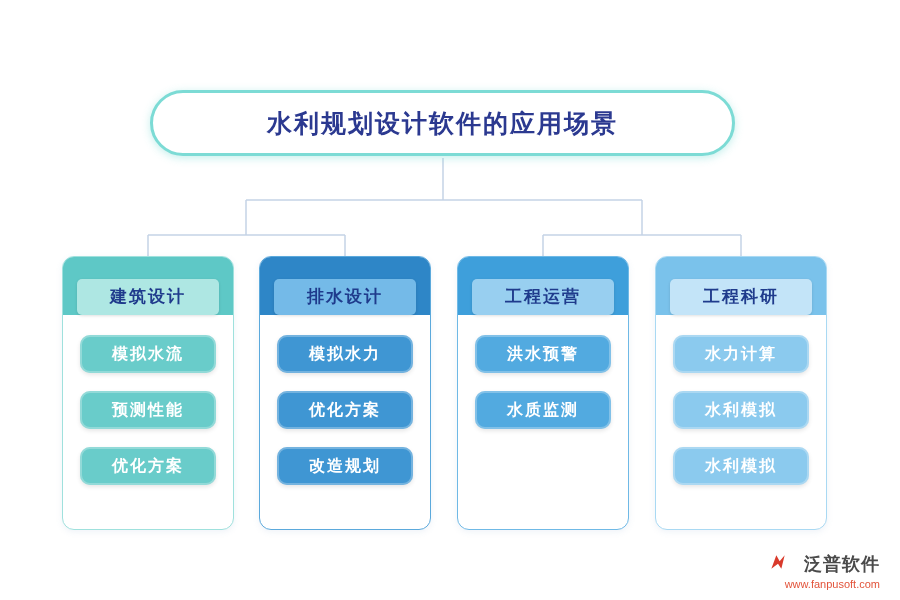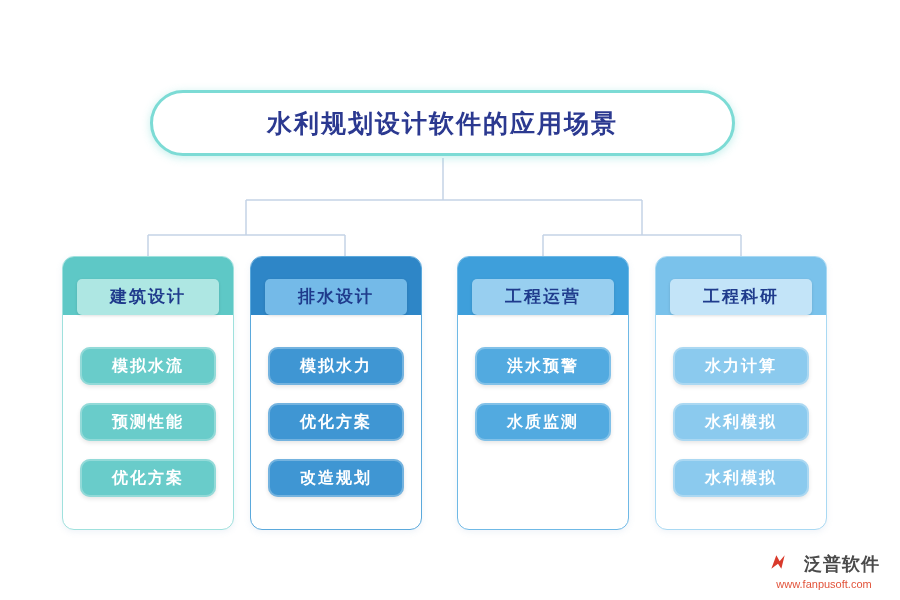--- a/index.html
+++ b/index.html
@@ -67,21 +67,21 @@
     border-radius: 5px;
     text-align: center;
     font-size: 17px;
     font-weight: bold;
     letter-spacing: 2px;
     color: #1F3B8C;
     font-family: "Liberation Serif", serif;
     box-shadow: 0 1px 3px rgba(0,0,0,0.12);
   }
   .col-body {
-    padding-top: 32px;
+    padding-top: 20px;
     display: flex;
     flex-direction: column;
     align-items: center;
     gap: 18px;
   }
   .pill {
     width: 136px;
     height: 38px;
     line-height: 38px;
     text-align: center;
@@ -137,21 +137,21 @@
     <div class="col-header">
       <div class="col-label">建筑设计</div>
     </div>
     <div class="col-body">
       <div class="pill">模拟水流</div>
       <div class="pill">预测性能</div>
       <div class="pill">优化方案</div>
     </div>
   </div>
 
-  <div class="column" style="left: 250px; --block: #2E86C7; --label: #74BAE8; --btn: #3F96D3; --bd: #5BA9DC;">
+  <div class="column" style="left: 259px; --block: #2E86C7; --label: #74BAE8; --btn: #3F96D3; --bd: #5BA9DC;">
     <div class="col-header">
       <div class="col-label">排水设计</div>
     </div>
     <div class="col-body">
       <div class="pill">模拟水力</div>
       <div class="pill">优化方案</div>
       <div class="pill">改造规划</div>
     </div>
   </div>
 
@@ -178,16 +178,16 @@
 
   <div class="footer">
     <div class="footer-row">
       <span>
         <svg width="20" height="20" viewBox="0 0 24 24" xmlns="http://www.w3.org/2000/svg">
           <path class="logo-shape" d="M4 20 L10 4 L14 11 L20 4 L16 20 L12 14 Z" fill="#D93A2B"></path>
         </svg>
       </span>
       <span class="brand" style="color: rgb(74, 74, 74);">泛普软件</span>
     </div>
-    <div class="url" style="color: rgb(226, 83, 58); text-align: center;">www.fanpusoft.com</div>
+    <div class="url" style="color: rgb(226, 83, 58);">www.fanpusoft.com</div>
   </div>
 
 </div>
 
 </body></html>

